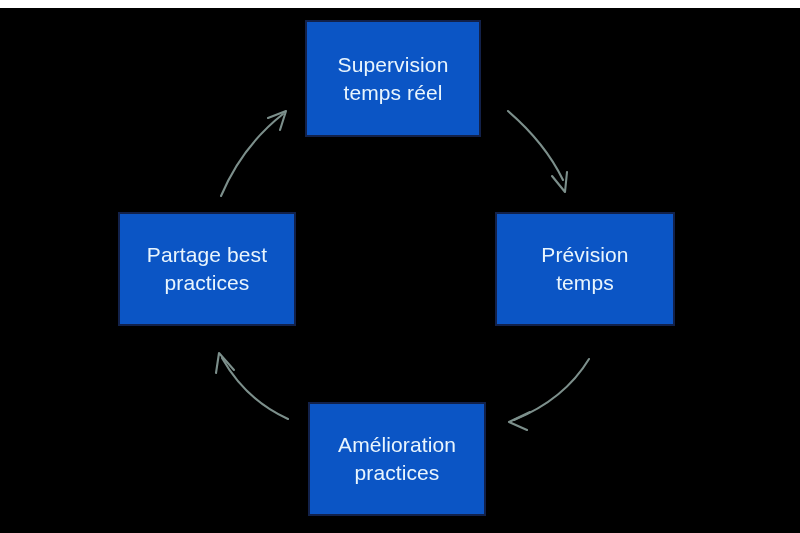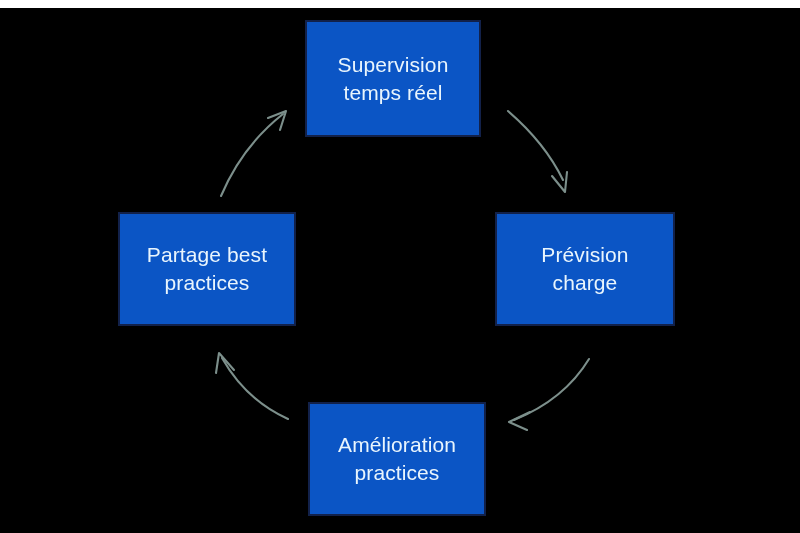--- a/index.html
+++ b/index.html
@@ -111,21 +111,21 @@
     </g>
   </svg>
 
   <div class="node" id="node-supervision">
     <span class="node-label">Supervision
 temps réel</span>
   </div>
 
   <div class="node" id="node-prevision">
     <span class="node-label">Prévision
-charge</span>
+temps</span>
   </div>
 
   <div class="node" id="node-amelioration">
     <span class="node-label">Amélioration
 practices</span>
   </div>
 
   <div class="node" id="node-partage">
     <span class="node-label">Partage best
 practices</span>

